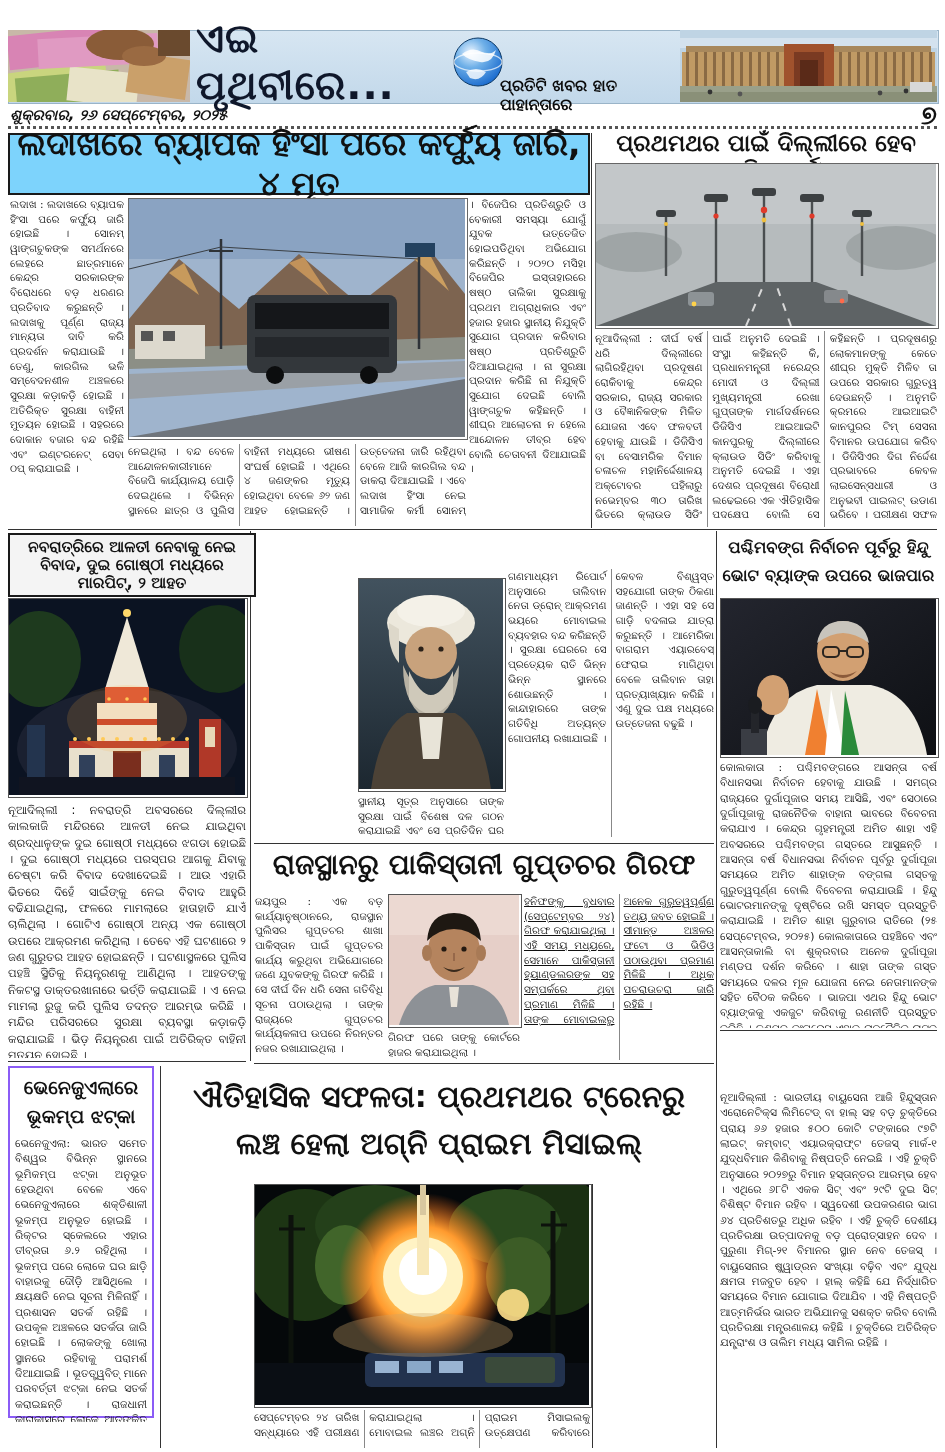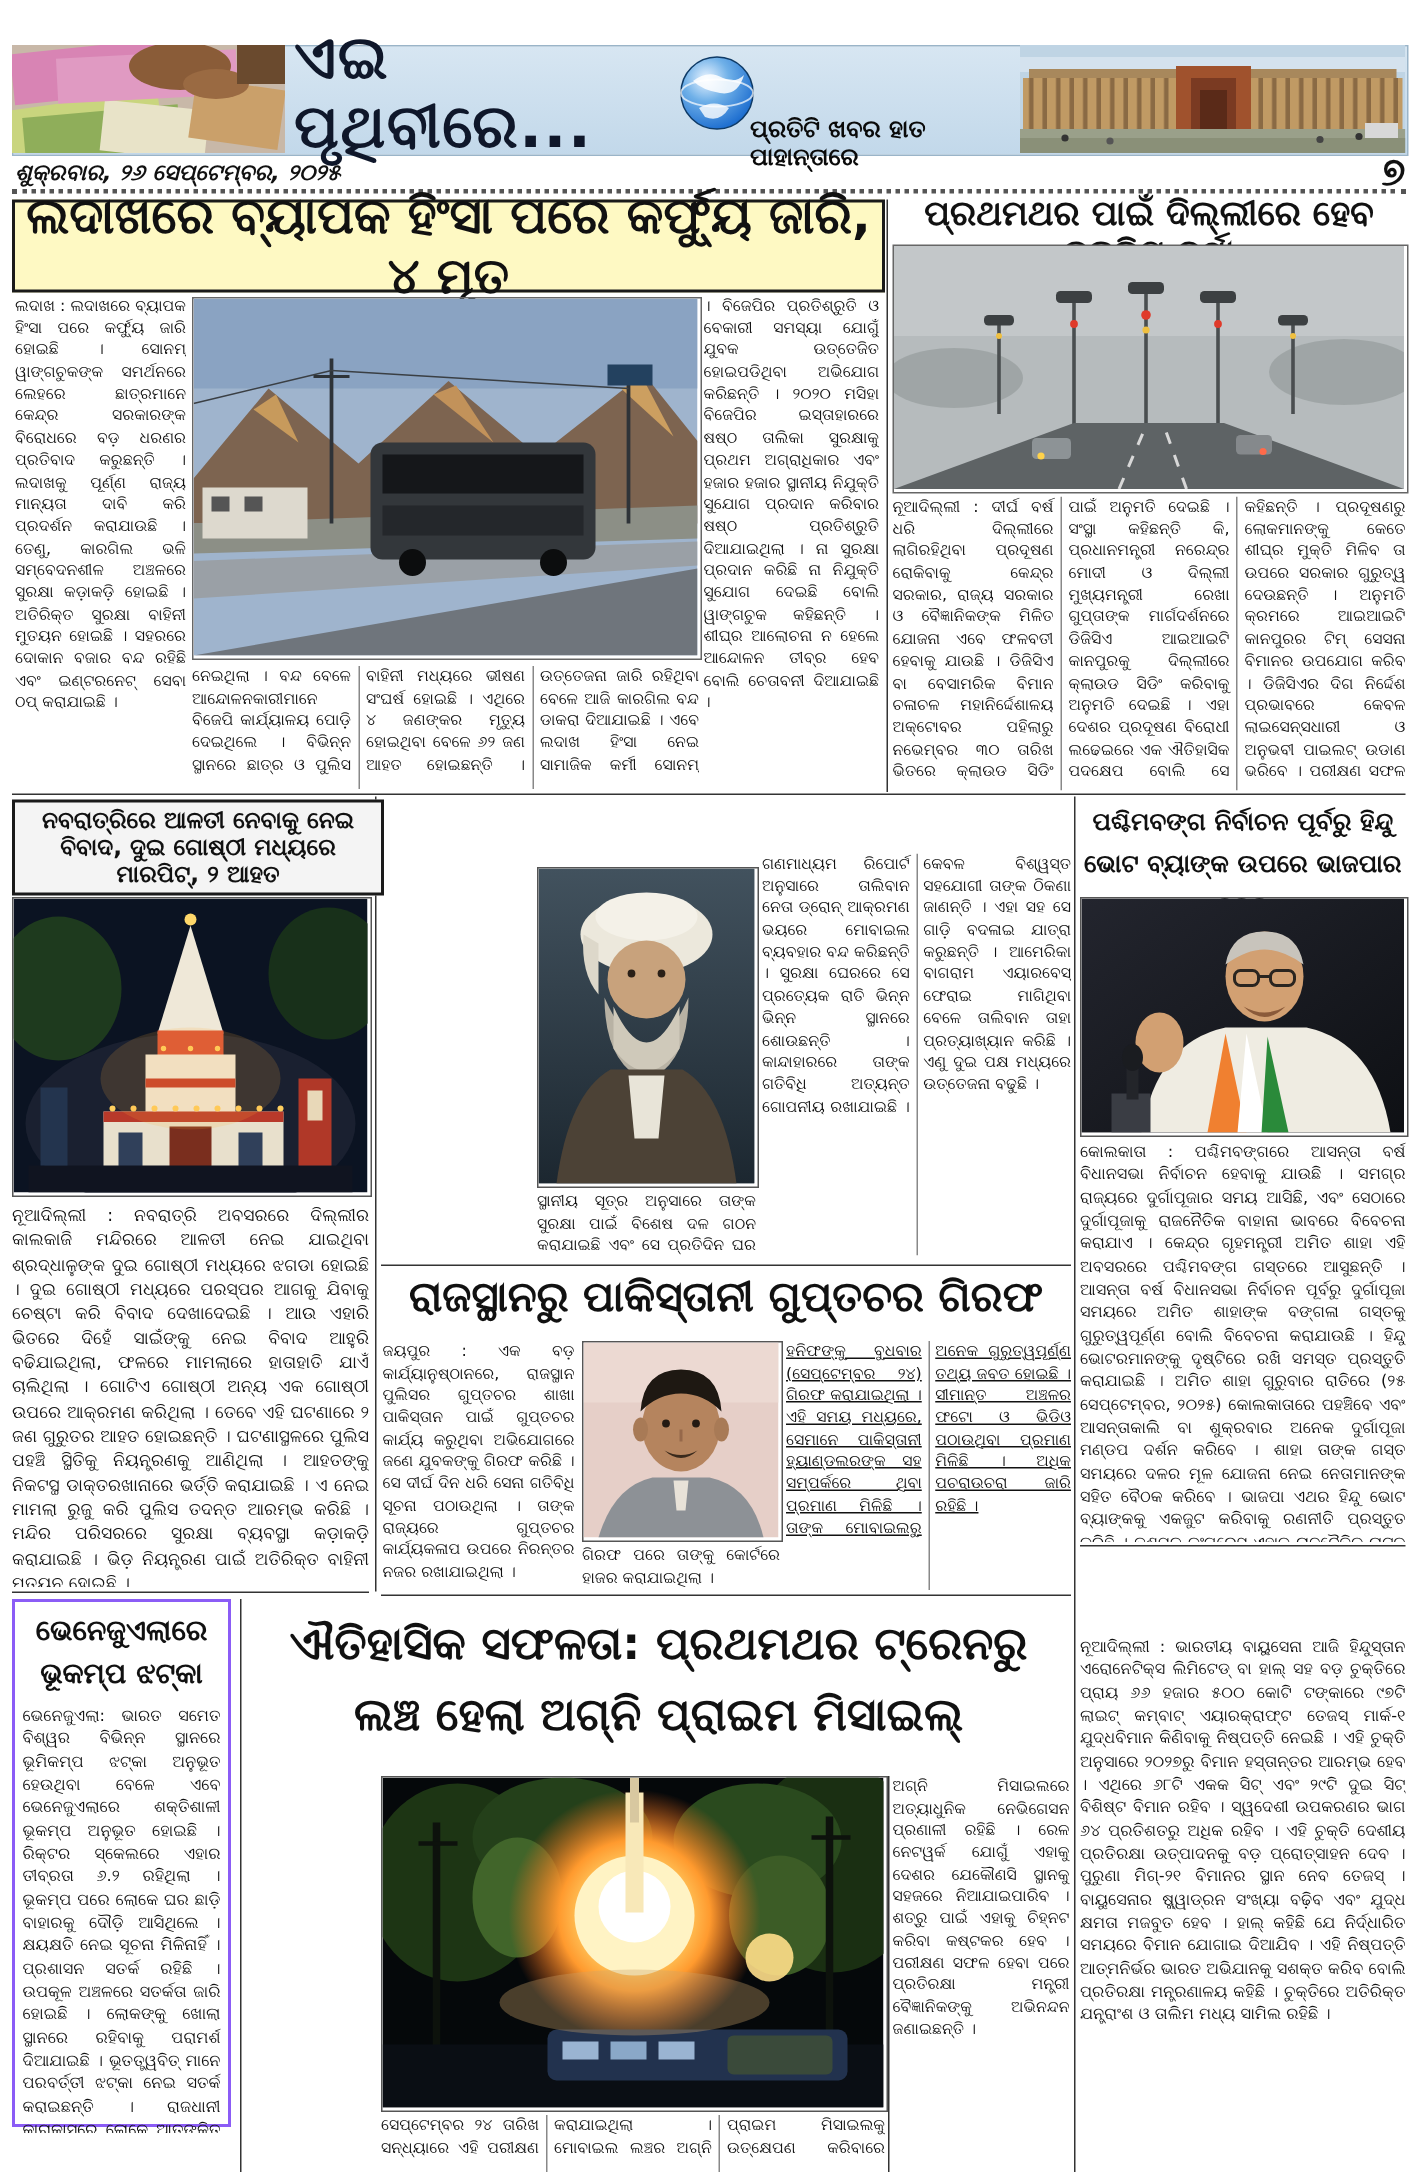--- a/index.html
+++ b/index.html
@@ -5,21 +5,21 @@
   html,body{margin:0;padding:0;background:#ffffff;}
   .page{position:relative;width:945px;height:1452px;background:#ffffff;overflow:hidden;
         font-family:"DejaVu Sans","Liberation Sans",sans-serif;color:#111;}
   .abs{position:absolute;}
   .body-txt{font-size:11px;line-height:1.42;text-align:justify;overflow:hidden;word-break:break-word;}
   .body-sm{font-size:10.5px;line-height:1.4;text-align:justify;overflow:hidden;word-break:break-word;}
   .cols2{column-count:2;column-gap:9px;column-rule:1px solid #888;}
   .cols3{column-count:3;column-gap:10px;column-rule:1px solid #888;}
   .rule-v{position:absolute;width:1px;background:#333;}
   .rule-h{position:absolute;height:1px;background:#333;}
-  .hl-box{border:2px solid #1a1a1a;background:#fef9c3;display:flex;align-items:center;justify-content:center;text-align:center;font-weight:bold;}
+  .hl-box{border:2px solid #1a1a1a;background:#7dd3fc;display:flex;align-items:center;justify-content:center;text-align:center;font-weight:bold;}
   .hl-plain{font-weight:bold;text-align:center;}
   .masthead-band{background:linear-gradient(#d7e6f2,#c2d8ea);}
   .photo{overflow:hidden;}
   svg{display:block;}
 </style>
 </head>
 <body>
 
 <div class="page">
 
@@ -355,19 +355,18 @@
       <rect x="110" y="168" width="200" height="34" rx="6" fill="#22324e"></rect>
       <rect x="120" y="176" width="24" height="12" fill="#9ab4d2"></rect>
       <rect x="152" y="176" width="24" height="12" fill="#8aa8c8"></rect>
       <rect x="184" y="176" width="24" height="12" fill="#9ab4d2"></rect>
       <rect x="230" y="172" width="70" height="26" rx="4" fill="#3a4a3a"></rect>
       <ellipse cx="168" cy="150" rx="90" ry="22" fill="#caa46a" opacity="0.35"></ellipse>
       <circle cx="258" cy="120" r="16" fill="#ffdf8a" opacity="0.9"></circle>
     </svg>
   </div>
 
-  <div class="abs body-sm" style="left:595px;top:1184px;width:118px;height:262px;">ଅଗ୍ନି ମିସାଇଲରେ ଅତ୍ୟାଧୁନିକ ନେଭିଗେସନ ପ୍ରଣାଳୀ ରହିଛି । ରେଳ ନେଟୱର୍କ ଯୋଗୁଁ ଏହାକୁ ଦେଶର ଯେକୌଣସି ସ୍ଥାନକୁ ସହଜରେ ନିଆଯାଇପାରିବ । ଶତ୍ରୁ ପାଇଁ ଏହାକୁ ଚିହ୍ନଟ କରିବା କଷ୍ଟକର ହେବ । ପରୀକ୍ଷଣ ସଫଳ ହେବା ପରେ ପ୍ରତିରକ୍ଷା ମନ୍ତ୍ରୀ ବୈଜ୍ଞାନିକଙ୍କୁ ଅଭିନନ୍ଦନ ଜଣାଇଛନ୍ତି ।</div>
 
   <div class="abs body-sm cols3" style="left:254px;top:1410px;width:336px;height:38px;">ସେପ୍ଟେମ୍ବର ୨୪ ତାରିଖ ସନ୍ଧ୍ୟାରେ ଏହି ପରୀକ୍ଷଣ କରାଯାଇଥିଲା । ମୋବାଇଲ ଲଞ୍ଚର ଅଗ୍ନି ପ୍ରାଇମ ମିସାଇଲକୁ ଉତ୍କ୍ଷେପଣ କରିବାରେ ସକ୍ଷମ । ଏହି ମିସାଇଲ ୨୦୦୦ କିଲୋମିଟର ଦୂରତା ପର୍ଯ୍ୟନ୍ତ ମାରଣାସ୍ତ୍ର ବହନ କରିପାରିବ । ନୂତନ ପିଢ଼ିର ଏହି ମିସାଇଲ ଭାରତର ପ୍ରତିରକ୍ଷା ଶକ୍ତିକୁ ଆହୁରି ମଜବୁତ କରିବ ବୋଲି ଡିଆରଡିଓ କହିଛି ।</div>
 
   <div class="rule-v" style="left:592px;top:1184px;height:264px;"></div>
 
 </div>
 
 </body></html>

